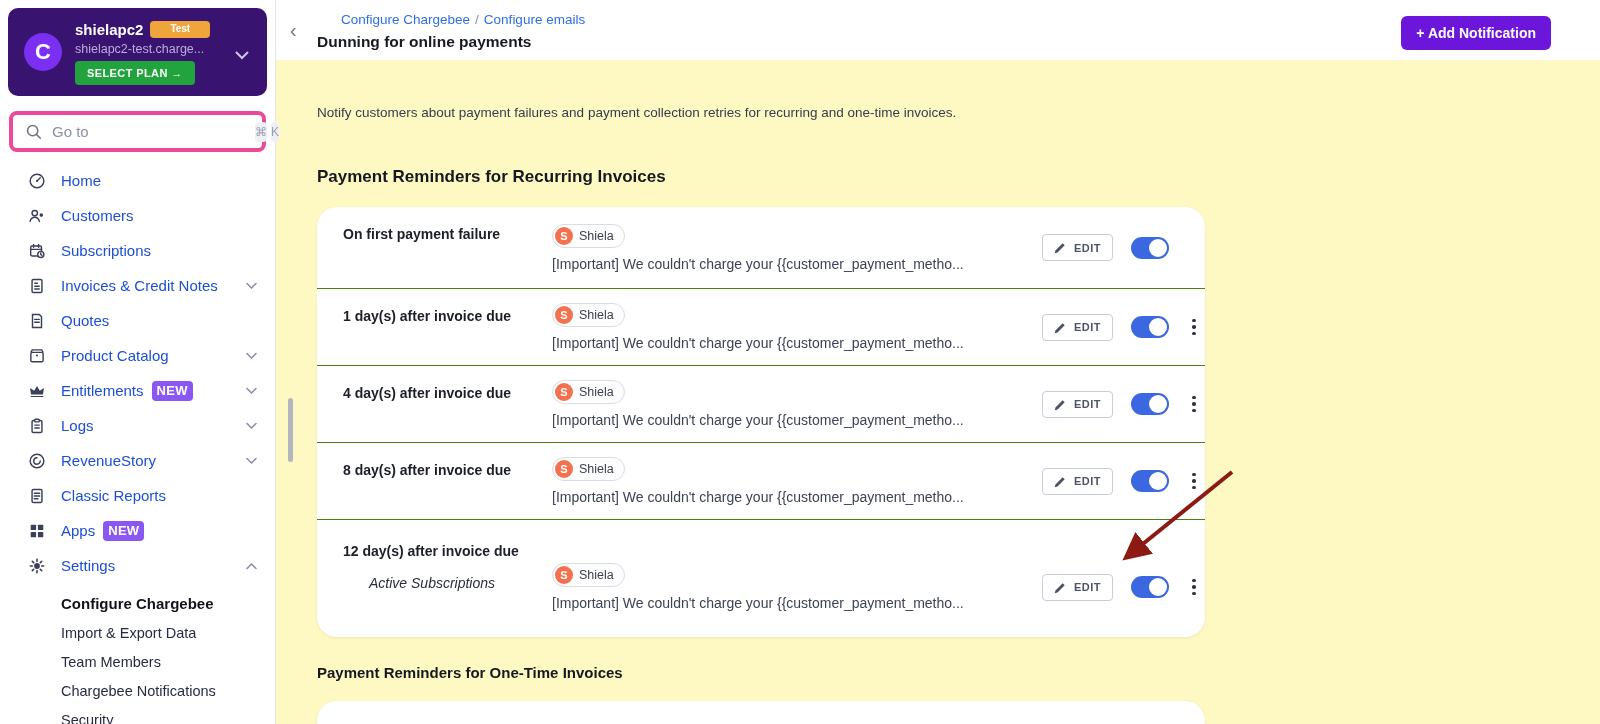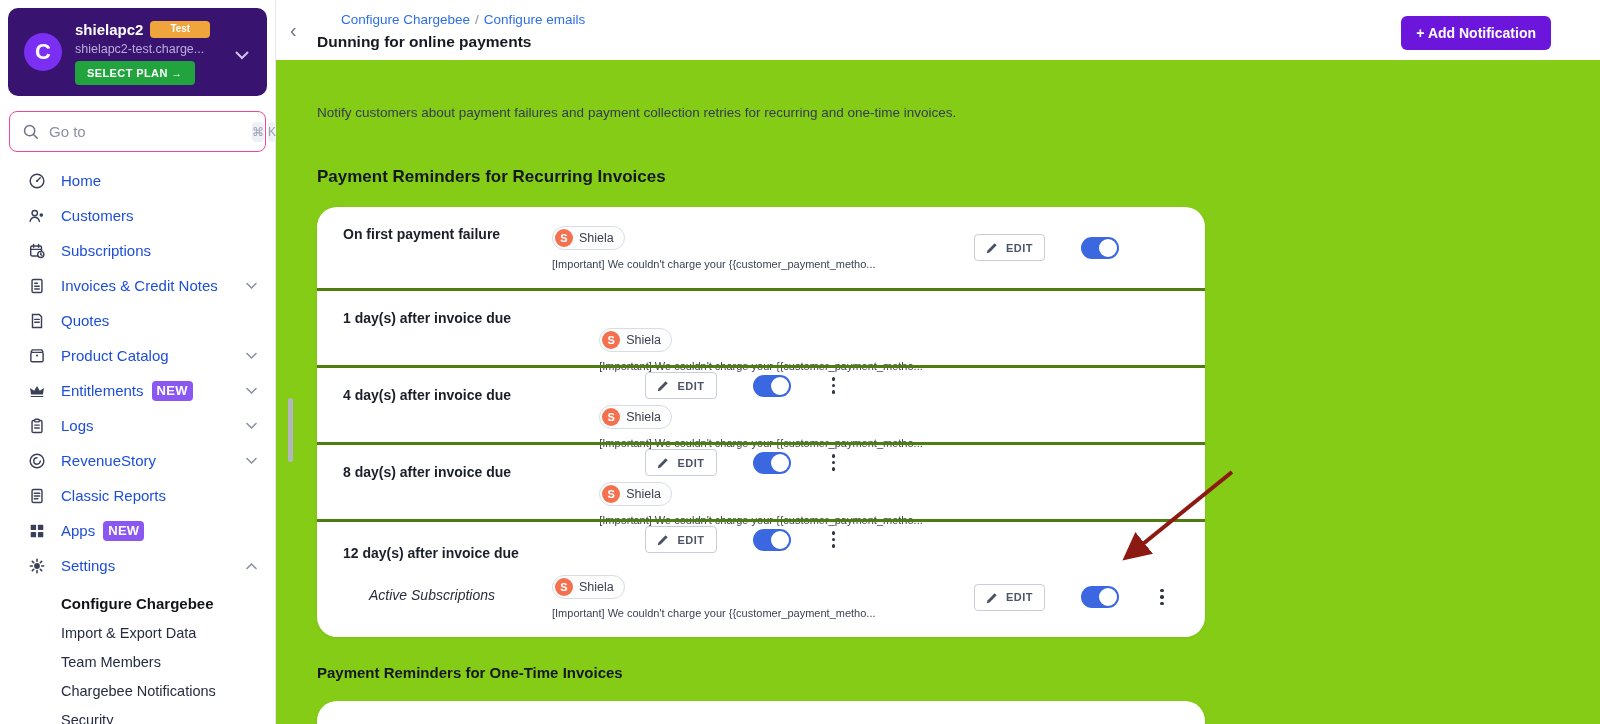--- a/index.html
+++ b/index.html
@@ -18,21 +18,21 @@
   .account-name { font-size:15px; font-weight:bold; }
   .env-badge { background:#EFA43C; color:#fff; font-size:10px; font-weight:bold;
     padding:2px 20px; border-radius:4px; }
   .account-domain { position:absolute; left:67px; top:34px; font-size:12.5px; color:#BCAEDE; }
   .select-plan { position:absolute; left:67px; top:53px; background:#21A33E; border:none;
     color:#fff; font-family:inherit; font-size:11px; font-weight:bold; letter-spacing:.4px;
     padding:6px 12px; border-radius:4px; cursor:pointer; }
   .account-chevron { position:absolute; right:18px; top:38px; color:#cfc4ea; }
 
   .search-box { position:absolute; left:9px; top:111px; width:257px; height:41px;
-    background:#fff; border:1px solid #ec4899; border-radius:8px;
+    background:#fff; border:4px solid #ec4899; border-radius:8px;
     display:flex; align-items:center; padding:0 8px 0 12px; }
   .search-box input { border:none; outline:none; flex:1; font-family:inherit;
     font-size:15px; color:#33384d; margin-left:9px; background:transparent; }
   .search-box input::placeholder { color:#8b90a4; }
   .kbd { width:20px; height:20px; border-radius:4px; background:#eef0f5; color:#9aa0b2;
     font-size:12px; display:flex; align-items:center; justify-content:center; margin-left:4px; }
 
   .nav { position:absolute; left:0; top:163px; width:275px; }
   .nav-item { height:35px; display:flex; align-items:center; padding:0 18px 0 28px; cursor:pointer; }
   .nav-icon { width:18px; height:18px; color:#3A4059; flex:none; display:flex; }
@@ -54,57 +54,57 @@
     line-height:20px; cursor:pointer; }
   .breadcrumb { position:absolute; left:41px; top:12px; font-size:13.5px;margin-left:24px; }
   .breadcrumb a { color:#2E6FE8; text-decoration:none; cursor:pointer; }
   .crumb-sep { color:#8a90a5; margin:0 5px; }
   .page-title { position:absolute; left:41px; top:33px; font-size:15.5px; font-weight:bold; color:#171A21; }
   .add-btn { position:absolute; right:49px; top:16px; background:#6C16DC; border:none;
     color:#fff; font-family:inherit; font-size:14px; font-weight:bold;
     padding:9px 15px; border-radius:6px; cursor:pointer; }
 
   
-  .content { position:absolute; left:276px; top:60px; width:1324px; height:664px; background:#84cc16; }
+  .content { position:absolute; left:276px; top:60px; width:1324px; height:664px; background:#fef9c3; }
   .desc { position:absolute; left:41px; top:45px; font-size:13.5px; color:#363b4e; }
   .section-h1 { position:absolute; left:41px; top:107px; font-size:17px; font-weight:bold; color:#15181E; }
   .section-h2 { position:absolute; left:41px; top:604px; font-size:15px; font-weight:bold; color:#15181E; }
 
   .card { position:absolute; left:41px; width:888px; background:#fff; border-radius:20px;
     box-shadow:0 1px 3px rgba(20,24,40,.08); }
   .card1 { top:147px; height:430px; }
   .card2 { top:641px; height:120px; }
 
   .row { display:flex; align-items:center; position:relative; }
-  .row + .row { border-top:3px solid #4d7c0f;flex-direction:column; }
+  .row + .row { border-top:1px solid #4d7c0f; }
   .r1 { height:81px; } .r { height:77px; } .r5 { height:134px; display:block; }
   .row-title { flex:none; width:235px; padding:0 0 0 26px; font-size:14px; font-weight:bold;
     color:#1C1F29; align-self:flex-start; margin-top:17px; line-height:20px; }
   .row-mid { flex:1; }
   .pill { display:inline-flex; align-items:center; border:1px solid #d9dce5; border-radius:999px;
     background:#fdfdfe; padding:2px 10px 2px 2px; gap:6px; }
   .pill-avatar { width:18px; height:18px; border-radius:50%; background:#F3714E; color:#fff;
     font-size:11px; font-weight:bold; display:flex; align-items:center; justify-content:center; }
   .pill-name { font-size:12.5px; color:#3c4150; }
-  .preview { margin-top:8px; font-size:11px; color:#3d4254; }
-  .row-controls { flex:none; display:flex; align-items:center; gap:36px; padding-right:36px; }
+  .preview { margin-top:8px; font-size:14px; color:#3d4254; }
+  .row-controls { flex:none; display:flex; align-items:center; gap:18px; padding-right:4px; }
   .edit-btn { display:inline-flex; align-items:center; gap:7px; background:#fff;
     border:1px solid #c9cdd9; border-radius:4px; padding:6px 11px; cursor:pointer;
     font-family:inherit; font-size:11px; font-weight:bold; letter-spacing:.5px; color:#4d5469; }
   .toggle { width:38px; height:22px; border-radius:11px; background:#3B68E0; position:relative;
     cursor:pointer; flex:none; }
   .toggle::after { content:''; position:absolute; right:2px; top:2px; width:18px; height:18px;
     border-radius:50%; background:#fff; }
   .kebab { width:14px; display:flex; flex-direction:column; align-items:center; gap:3px;
     cursor:pointer; }
   .kebab i { width:3.5px; height:3.5px; border-radius:50%; background:#2f3442; }
   .kebab.hidden { visibility:hidden; }
 
   .group-title { padding:23px 0 0 26px; font-size:14px; font-weight:bold; color:#1C1F29; }
-  .sub-row { display:flex; align-items:center; margin-top:14px; }
+  .sub-row { display:flex; align-items:center; margin-top:4px; }
   .sub-row .row-title { width:235px; padding-left:52px; font-weight:normal; font-style:italic;
     color:#2a2e3c; margin-top:10px; }
 
   .arrow-layer { position:absolute; left:0; top:0; width:1324px; height:664px; pointer-events:none; }
 </style>
 </head>
 <body>
 
 <div class="sidebar">
 

